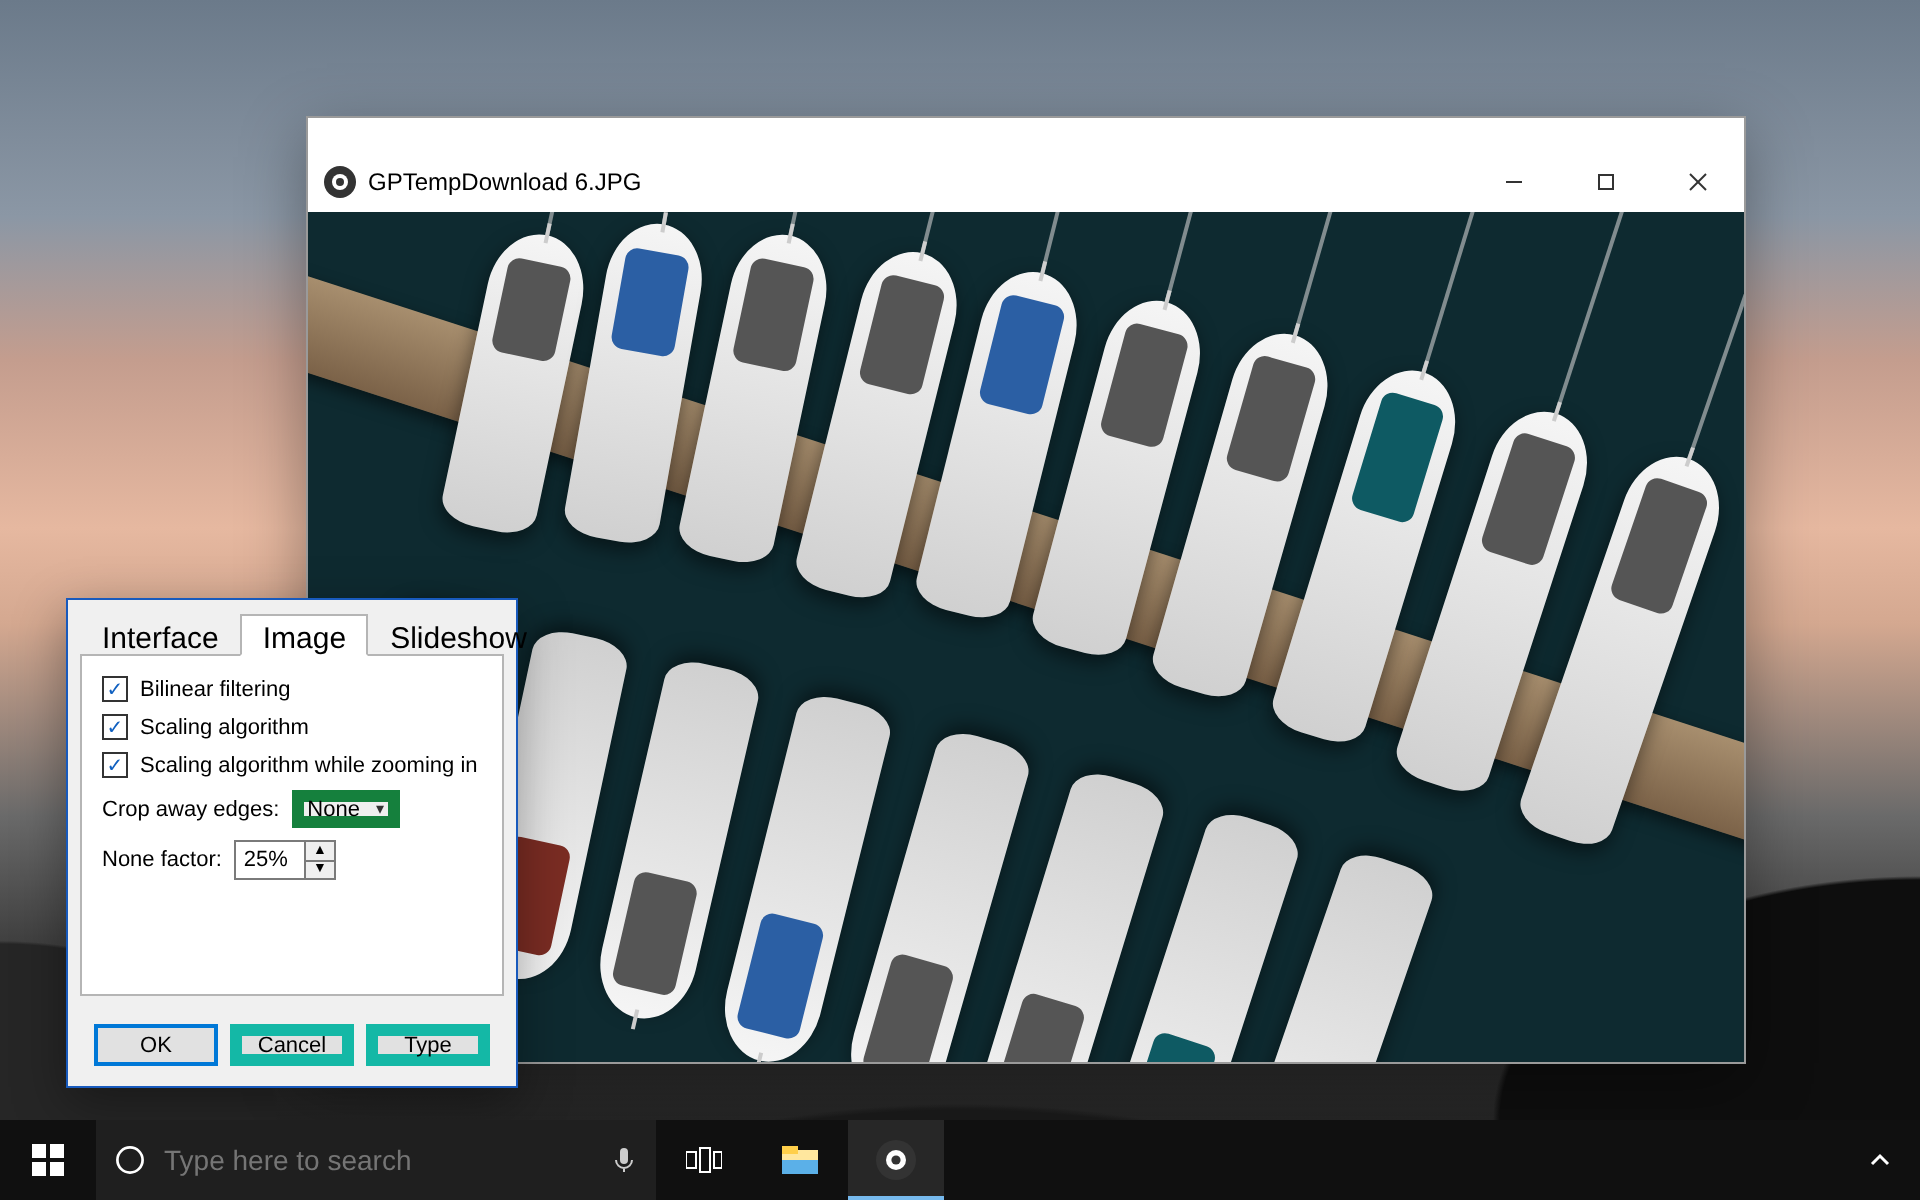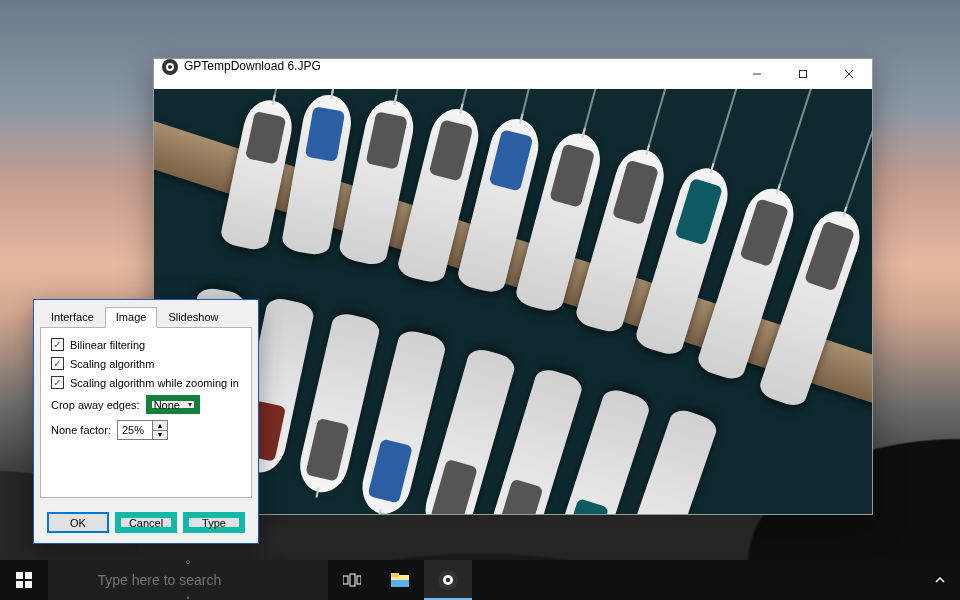--- a/index.html
+++ b/index.html
@@ -19,33 +19,33 @@
       radial-gradient(ellipse 250px 160px at 0% 100%, #262626 0%, #262626 55%, transparent 56%);
   }
 
   
   .taskbar {
     position: absolute; left:0; right:0; bottom:0; height:40px;
     background: #101010; display:flex; align-items:stretch; color:#fff;
   }
   .tb-item { display:flex; align-items:center; justify-content:center; }
   .tb-start { width:48px; }
-  .tb-search { width:280px; background:#1f1f1f; display:flex; align-items:center; padding:0 8px; gap:8px; border:none;flex-direction:column; }
+  .tb-search { width:280px; background:#1f1f1f; display:flex; align-items:center; padding:0 8px; gap:8px; border:none; }
   .tb-search input { flex:1; background:transparent; border:none; color:#ccc; font-size:14px; outline:none; }
   .tb-icon { width:48px; }
   .tb-icon.active { background:#272727; box-shadow: inset 0 -2px 0 #76b9ed; }
   .tb-spacer { flex:1; }
   .tb-tray { width:40px; }
 
   
   .win-viewer {
     position:absolute; left:153px; top:58px; width:720px;
     background:#fff; border:1px solid #9a9a9a; box-shadow:0 10px 30px rgba(0,0,0,.35);
   }
-  .titlebar { height:30px; display:flex; align-items:flex-start; padding:0 0 0 8px; background:#fff; font-size:12px; color:#000; }
+  .titlebar { height:30px; display:flex; align-items:center; padding:0 0 0 8px; background:#fff; font-size:12px; color:#000;margin-top:17px; }
   .titlebar .app-icon { width:16px; height:16px; border-radius:50%; background:#333; display:inline-flex; align-items:center; justify-content:center; margin-right:6px; }
   .titlebar .title { flex:1; }
   .winbtn { height:30px; width:46px; display:flex; align-items:center; justify-content:center; font-size:10px; color:#333; }
   .viewer-body { height:425px; background:#0e2a30; position:relative; overflow:hidden; }
   
   .dock { position:absolute; left:-60px; top:160px; width:900px; height:46px; background:linear-gradient(#a78e6e,#7b6248); transform:rotate(18deg); box-shadow:0 3px 8px rgba(0,0,0,.5); }
   .boat { position:absolute; width:48px; background:linear-gradient(#f5f5f5,#d0d0d0); border-radius:24px 24px 18px 18px / 30px 30px 12px 12px; box-shadow:0 4px 10px rgba(0,0,0,.5); }
   .boat::before { content:""; position:absolute; left:50%; top:-6px; width:2px; height:10px; background:#ccc; transform:translateX(-50%); }
   .deck { position:absolute; left:8px; right:8px; top:14px; height:32%; border-radius:6px; }
   .d-blue { background:#2b5fa4; }
@@ -56,21 +56,21 @@
 
   
   .win-options {
     position:absolute; left:33px; top:299px; width:226px; height:245px;
     background:#f0f0f0; border:1px solid #185abd; box-shadow:0 8px 24px rgba(0,0,0,.35);
     display:flex; flex-direction:column;
   }
   .win-options .titlebar { background:#fff; height:26px; border-bottom:1px solid #ddd; }
   .dlg-close { width:40px; height:26px; display:flex; align-items:center; justify-content:center; font-size:13px; }
   .tabs { display:flex; height:22px; position:relative; margin:6px 6px 0 6px; border-bottom:1px solid #b5b5b5; }
-  .tab { font-size:11px; padding:3px 10px 0 10px; border:1px solid transparent; border-bottom:none; color:#000; position:relative; top:1px; }
+  .tab { font-size:15px; padding:3px 10px 0 10px; border:1px solid transparent; border-bottom:none; color:#000; position:relative; top:1px; }
   .tab.active { background:#fff; border-color:#b5b5b5; border-bottom:1px solid #fff; }
   .tab-panel { flex:1; background:#fff; margin:0 6px 6px 6px; border:1px solid #b5b5b5; border-top:none; padding:10px 10px; font-size:11px; color:#000; }
   .row { display:flex; align-items:center; gap:6px; margin-bottom:6px; }
   .row label { display:flex; align-items:center; gap:6px; }
   .chk { width:13px; height:13px; border:1px solid #333; display:inline-flex; align-items:center; justify-content:center; font-size:10px; color:#1060c0; background:#fff; }
   .select { border:6px solid #15803d; height:19px; font-size:11px; padding:0 2px; display:inline-flex; align-items:center; gap:8px; background:#efefef; }
   .select .caret { font-size:8px; color:#333; }
   .spinner { display:inline-flex; border:1px solid #7a7a7a; height:20px; background:#fff; }
   .spinner .val { width:34px; padding:0 4px; font-size:11px; display:flex; align-items:center; }
   .spinner .btns { display:flex; flex-direction:column; border-left:1px solid #7a7a7a; }

